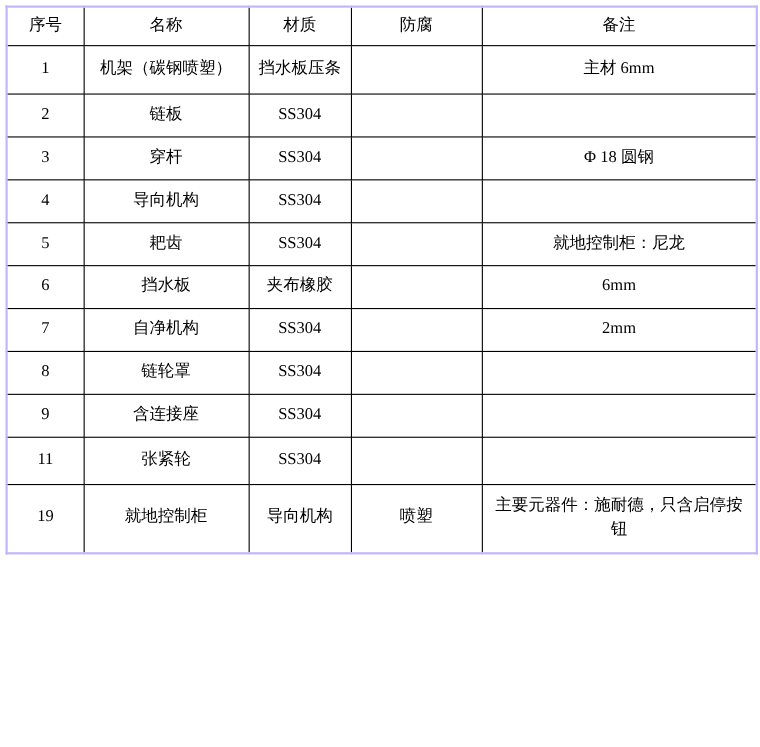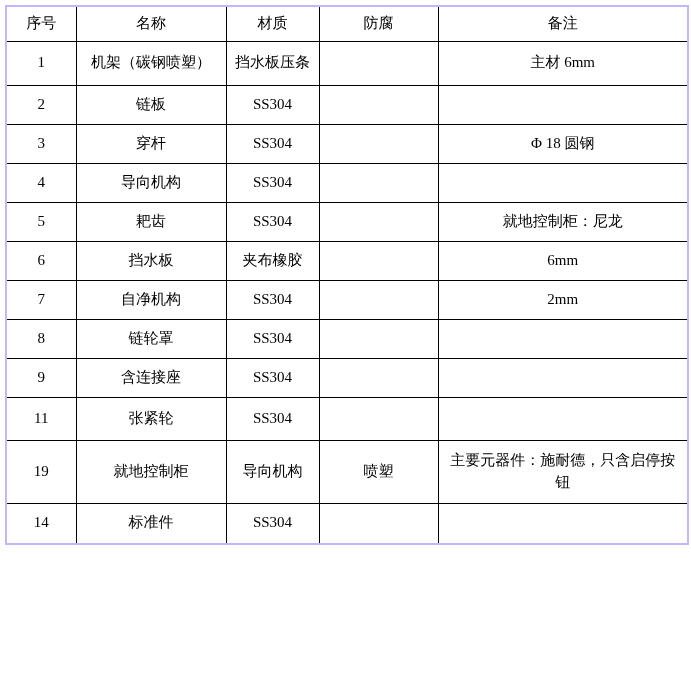--- a/index.html
+++ b/index.html
@@ -138,21 +138,14 @@
       <td></td>
       <td></td>
     </tr>
     <tr class="h-tall">
       <td>19</td>
       <td>就地控制柜</td>
       <td>导向机构</td>
       <td>喷塑</td>
       <td>主要元器件：施耐德，只含启停按钮</td>
     </tr>
-    <tr class="h-last">
-      <td>14</td>
-      <td>标准件</td>
-      <td>SS304</td>
-      <td></td>
-      <td></td>
-    </tr>
   </tbody>
 </table>
 
 </body></html>

